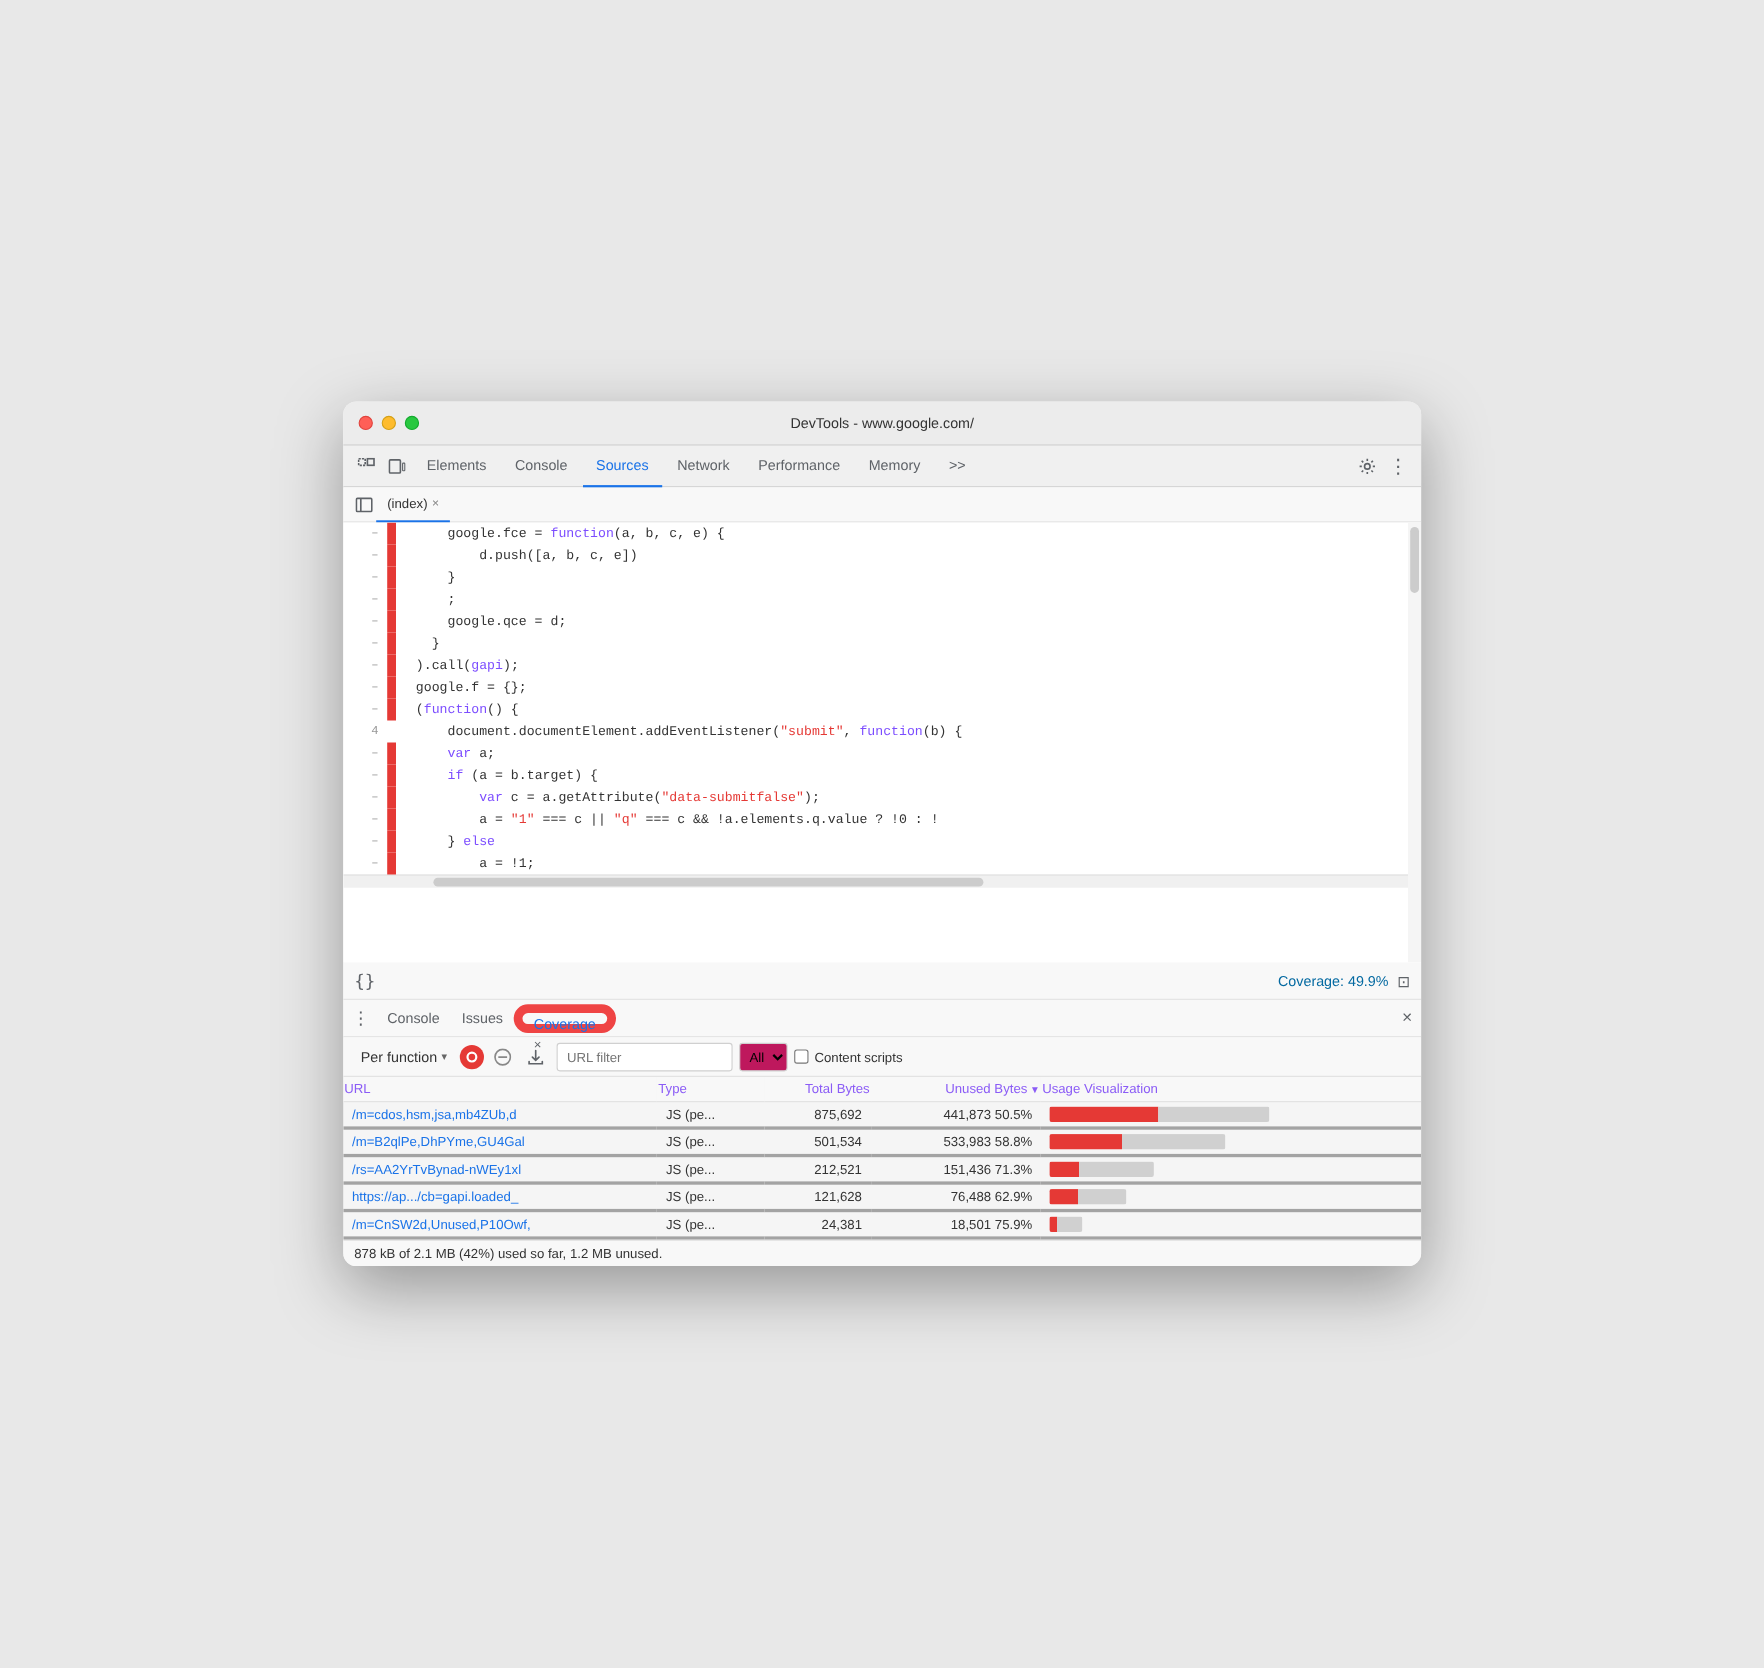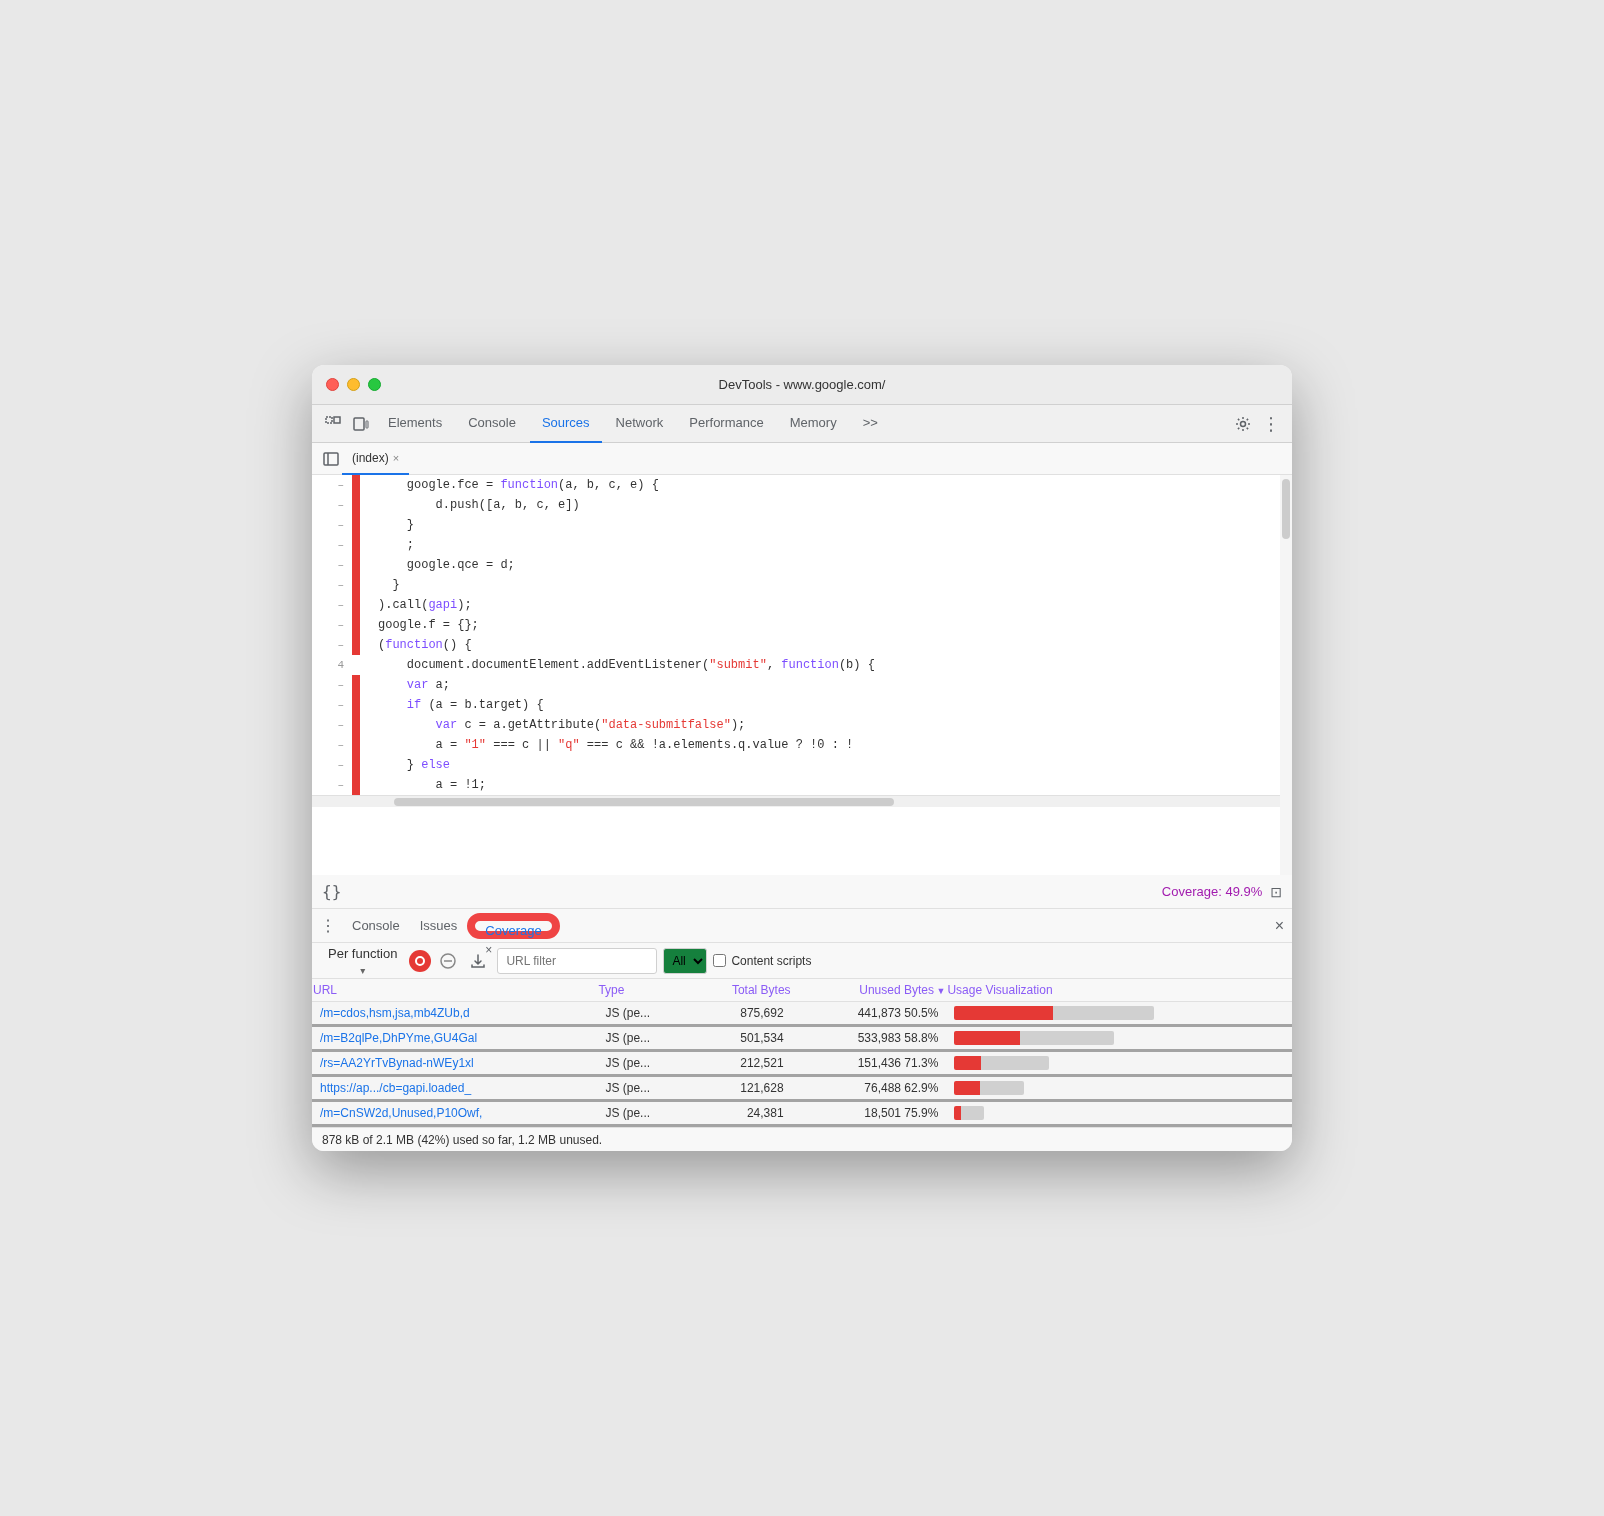--- a/index.html
+++ b/index.html
@@ -216,21 +216,21 @@
       align-items: center;
       gap: 8px;
     }
     .curly-icon {
       font-size: 16px;
       color: #5f6368;
       font-family: monospace;
     }
     .coverage-label {
       font-size: 13px;
-      color: #a21caf;
+      color: #0369a1;
       margin-left: auto;
     }
     .expand-icon {
       font-size: 14px;
       color: #5f6368;
       cursor: pointer;
     }
     
     .drawer-tabs {
       background: #f8f8f8;
@@ -290,21 +290,20 @@
     }
     .per-function-btn {
       display: flex;
       align-items: center;
       gap: 4px;
       font-size: 13px;
       color: #333;
       cursor: pointer;
       padding: 2px 6px;
       border-radius: 3px;
-      flex-direction: column;
     }
     .chevron-icon { font-size: 10px; color: #666; }
     .record-btn {
       width: 22px;
       height: 22px;
       background: #e53935;
       border-radius: 50%;
       border: none;
       cursor: pointer;
       display: flex;
@@ -347,21 +346,21 @@
       font-size: 12px;
       outline: none;
       background: #fff;
     }
     .all-select {
       height: 26px;
       border: 1px solid #d0d0d0;
       border-radius: 3px;
       padding: 0 4px;
       font-size: 12px;
-      background: #15803d;
+      background: #be185d;
       outline: none;
     }
     .content-scripts {
       display: flex;
       align-items: center;
       gap: 5px;
       font-size: 12px;
       color: #333;
     }
     

